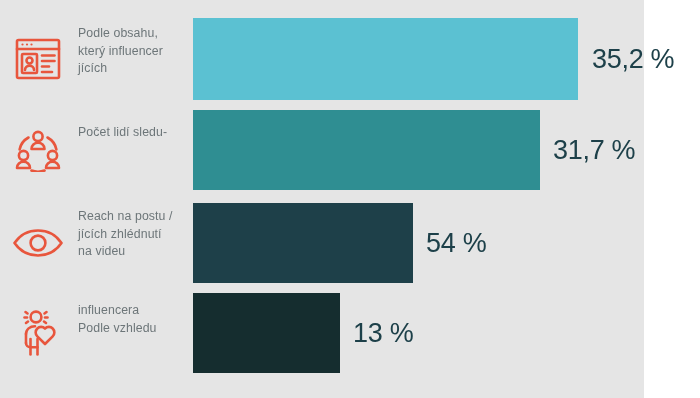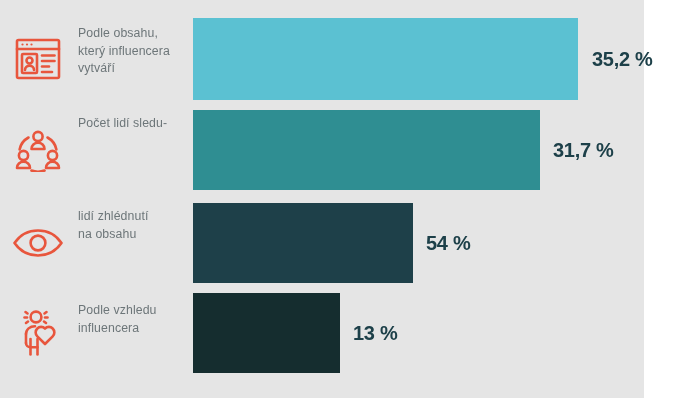--- a/index.html
+++ b/index.html
@@ -66,22 +66,22 @@
     top: 0;
     height: 100%;
   }
 
   .bar-value {
     position: absolute;
     top: 50%;
     transform: translateY(-50%);
     white-space: nowrap;
     color: #1d4049;
-    font-size: 20px;
-    font-weight: bold;
+    font-size: 27px;
+    font-weight: normal;
     letter-spacing: -0.3px;
     font-family: "Liberation Sans", sans-serif;
   }
 </style>
 </head>
 <body>
 
 <div id="chart-root">
 
   <div class="chart-row" style="top:18px; height:82px;">
@@ -96,22 +96,22 @@
         <circle cx="14.5" cy="22.5" r="3"></circle>
         <path d="M10 32c0-2.6 2-4.4 4.5-4.4S19 29.4 19 32"></path>
         <line x1="27" y1="17.5" x2="39.5" y2="17.5"></line>
         <line x1="27" y1="23" x2="39.5" y2="23"></line>
         <line x1="27" y1="28.5" x2="34" y2="28.5"></line>
         <line x1="27" y1="34" x2="37" y2="34"></line>
       </svg>
     </div>
     <div class="row-label" style="top:7px;">
       <div>Podle obsahu,</div>
-      <div>který influencera</div>
-      <div>vytváří</div>
+      <div>který influencer</div>
+      <div>jících</div>
     </div>
     <div class="bar-track">
       <div class="bar" style="width:385px; background:#5bc1d2;"></div>
       <div class="bar-value" style="left:399px;">35,2 %</div>
     </div>
   </div>
 
   <div class="chart-row" style="top:110px; height:80px;">
     <div class="row-icon" style="top:0; height:80px;">
       <svg width="48" height="44" viewBox="0 0 48 44" fill="none" stroke="#e8563d" stroke-width="2.6" stroke-linecap="round" stroke-linejoin="round">
@@ -119,39 +119,40 @@
         <path d="M17.5 21c0-3.6 2.9-6.2 6.5-6.2S30.5 17.4 30.5 21z"></path>
         <circle cx="9.5" cy="27.5" r="4.6"></circle>
         <path d="M3 40c0-3.6 2.9-6.2 6.5-6.2S16 36.4 16 40z"></path>
         <circle cx="38.5" cy="27.5" r="4.6"></circle>
         <path d="M32 40c0-3.6 2.9-6.2 6.5-6.2S45 36.4 45 40z"></path>
         <path d="M14.5 9.5C10 12 6.5 16.5 5.6 21.5"></path>
         <path d="M33.5 9.5C38 12 41.5 16.5 42.4 21.5"></path>
         <path d="M17.5 42.5c4.2 1.6 8.8 1.6 13 0"></path>
       </svg>
     </div>
-    <div class="row-label" style="top:5px;">
+    <div class="row-label" style="top:14px;">
       <div>Počet lidí sledu-</div>
     </div>
     <div class="bar-track">
       <div class="bar" style="width:347px; background:#2f8e92;"></div>
       <div class="bar-value" style="left:360px;">31,7 %</div>
     </div>
   </div>
 
   <div class="chart-row" style="top:203px; height:80px;">
     <div class="row-icon" style="top:0; height:80px;">
       <svg width="52" height="32" viewBox="0 0 52 32" fill="none" stroke="#e8563d" stroke-width="2.6" stroke-linecap="round" stroke-linejoin="round">
         <path d="M2.5 16C8 8 16.5 3.5 26 3.5S44 8 49.5 16C44 24 35.5 28.5 26 28.5S8 24 2.5 16z"></path>
         <circle cx="26" cy="16" r="7.4"></circle>
       </svg>
     </div>
     <div class="row-label" style="top:5px;">
-      <div>lidí zhlédnutí</div>
-      <div>na obsahu</div>
+      <div>Reach na postu /</div>
+      <div>jících zhlédnutí</div>
+      <div>na videu</div>
     </div>
     <div class="bar-track">
       <div class="bar" style="width:220px; background:#1e4049;"></div>
       <div class="bar-value" style="left:233px;">54 %</div>
     </div>
   </div>
 
   <div class="chart-row" style="top:293px; height:80px;">
     <div class="row-icon" style="top:0; height:80px;">
       <svg width="44" height="50" viewBox="0 0 44 50" fill="none" stroke="#e8563d" stroke-width="2.6" stroke-linecap="round" stroke-linejoin="round">
@@ -164,22 +165,22 @@
         <line x1="30" y1="15" x2="28" y2="13.5"></line>
         <path d="M10 26c0-4.6 3.9-7.8 9-7.8"></path>
         <line x1="10" y1="26" x2="10" y2="35"></line>
         <path d="M14.5 31v15.5"></path>
         <path d="M21.5 31v15.5"></path>
         <path d="M10 35c0 2.6 2 4.2 4.5 4.2h7"></path>
         <path d="M29 20.5c2.2-2.2 5.6-2.2 7.7 0 2.2 2.2 2.2 5.6 0 7.8L29 36l-7.7-7.7c-2.2-2.2-2.2-5.6 0-7.8 2.1-2.2 5.5-2.2 7.7 0z"></path>
       </svg>
     </div>
     <div class="row-label" style="top:9px;">
+      <div>influencera</div>
       <div>Podle vzhledu</div>
-      <div>influencera</div>
     </div>
     <div class="bar-track">
       <div class="bar" style="width:147px; background:#152d2f;"></div>
       <div class="bar-value" style="left:160px;">13 %</div>
     </div>
   </div>
 
 </div>
 
 </body></html>

